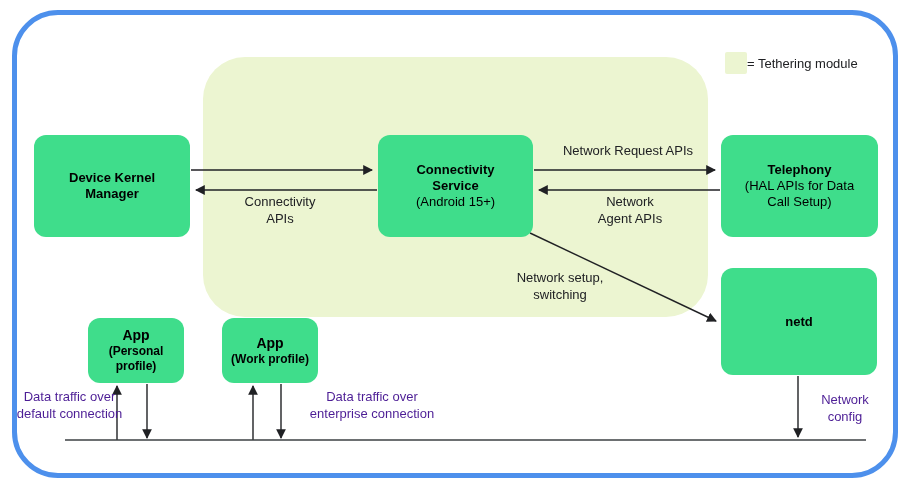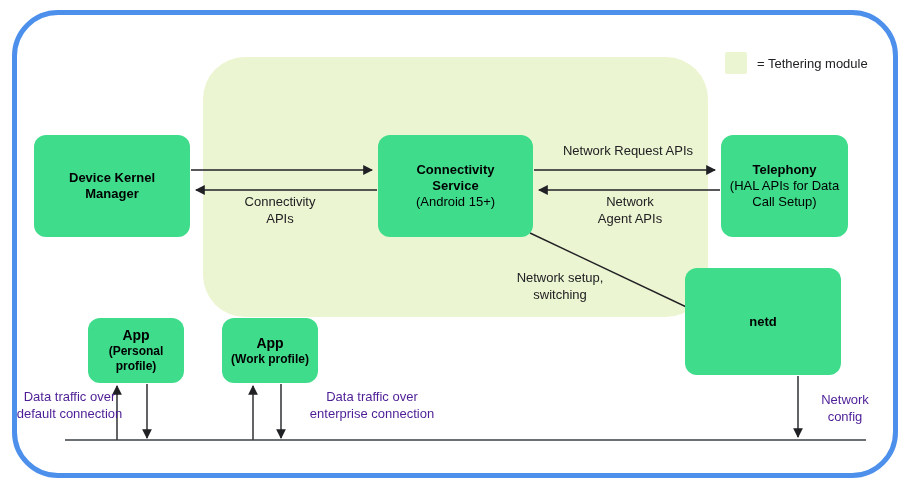--- a/index.html
+++ b/index.html
@@ -66,22 +66,22 @@
   }
   .node .sub {
     font-size: 13px;
     font-weight: normal;
   }
   .node.app .title { font-size: 14px; }
   .node.app .sub { font-size: 12px; font-weight: bold; }
 
   #node-dpm   { left: 34px;  top: 135px; width: 156px; height: 102px; }
   #node-cs    { left: 378px; top: 135px; width: 155px; height: 102px; }
-  #node-tel   { left: 721px; top: 135px; width: 127px; height: 102px; }
-  #node-netd  { left: 685px; top: 268px; width: 156px; height: 107px; }
+  #node-tel   { left: 721px; top: 135px; width: 157px; height: 102px; }
+  #node-netd  { left: 721px; top: 268px; width: 156px; height: 107px; }
   #node-app1  { left: 88px;  top: 318px; width: 96px;  height: 65px; }
   #node-app2  { left: 222px; top: 318px; width: 96px;  height: 65px; }
 
   
   .edge-label {
     position: absolute;
     font-size: 13px;
     color: #202124;
     text-align: center;
     line-height: 1.3;
@@ -109,21 +109,20 @@
     margin-top: 44px;
   }
 
   
   #legend {
     position: absolute;
     left: 725px;
     top: 52px;
     display: flex;
     align-items: center;
-    gap: 10px;
   }
   #legend .swatch {
     width: 22px;
     height: 22px;
     background: #ecf5d1;
     border-radius: 2px;
   }
   #legend .legend-text {
     font-size: 13px;
     color: #202124;

